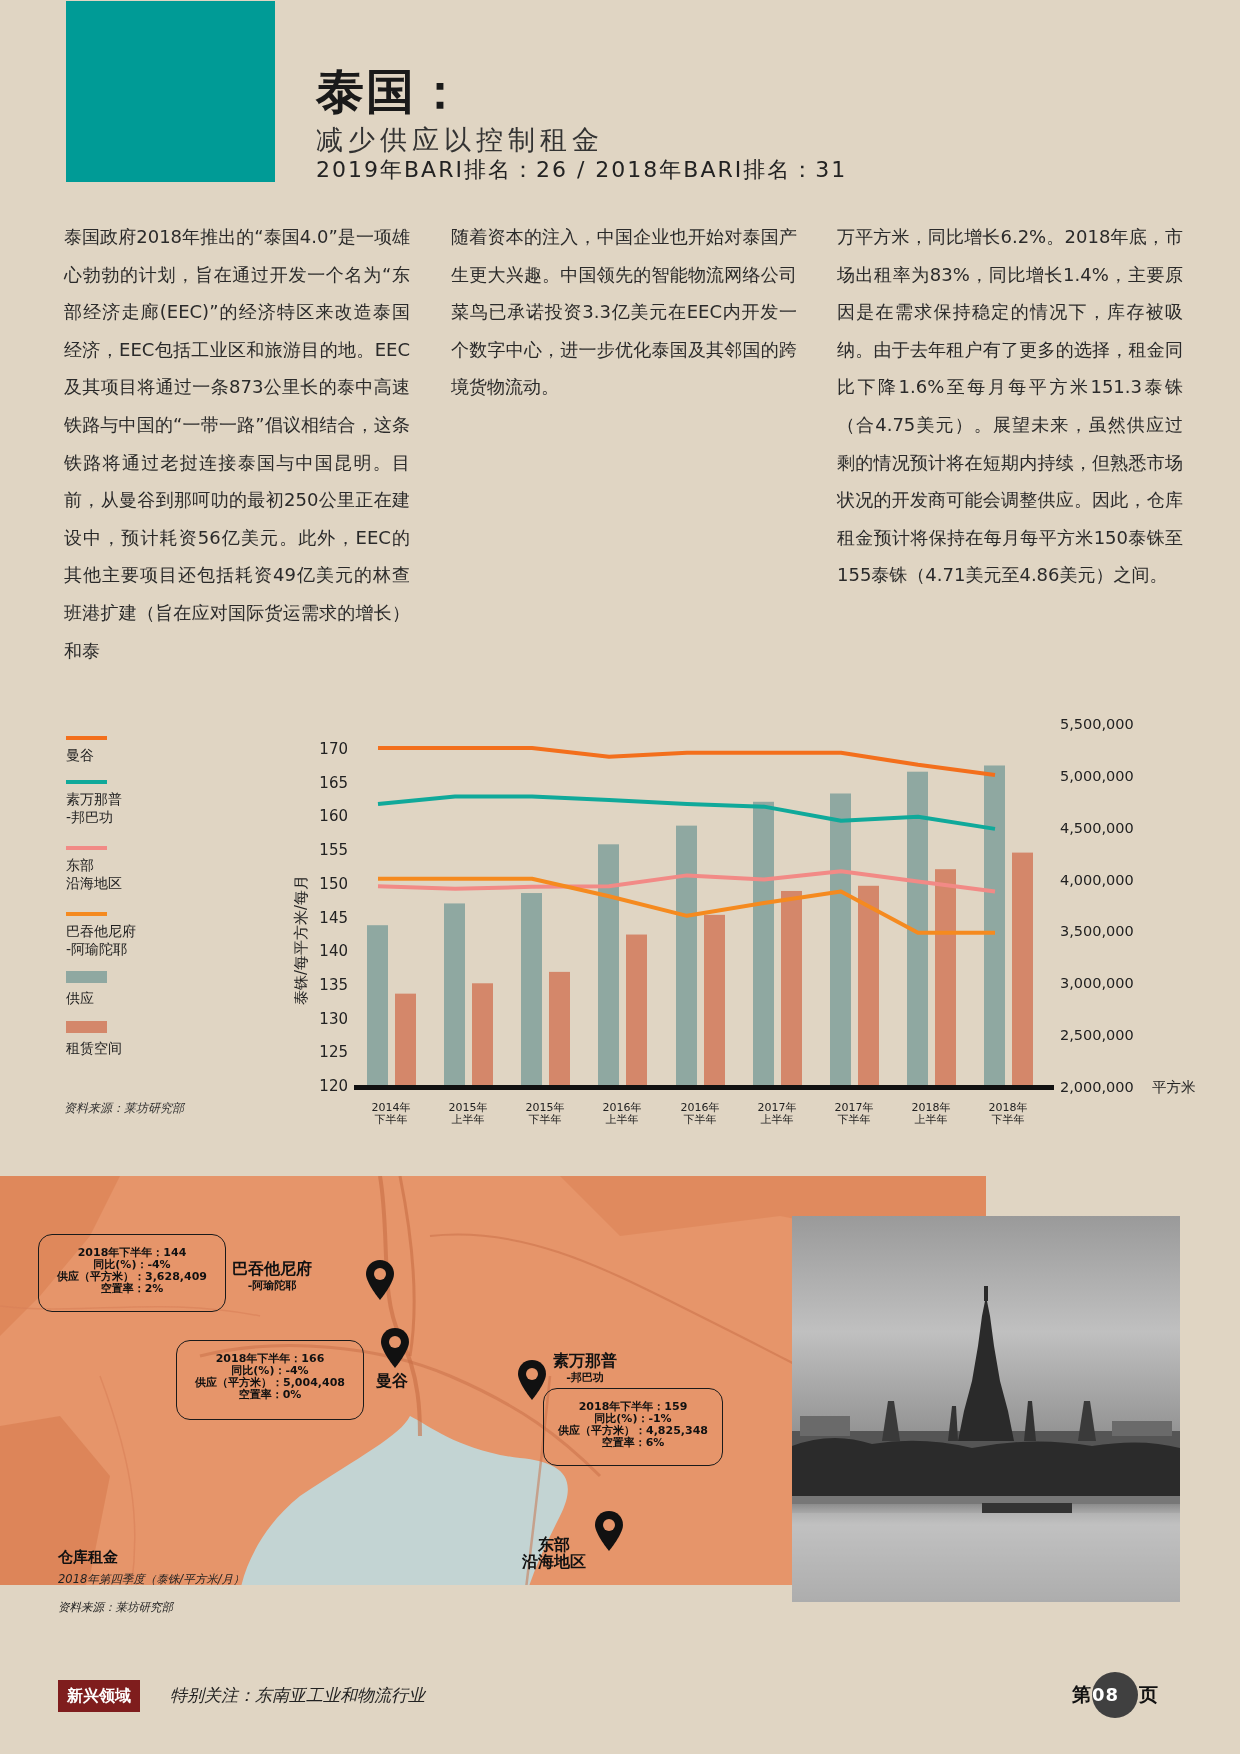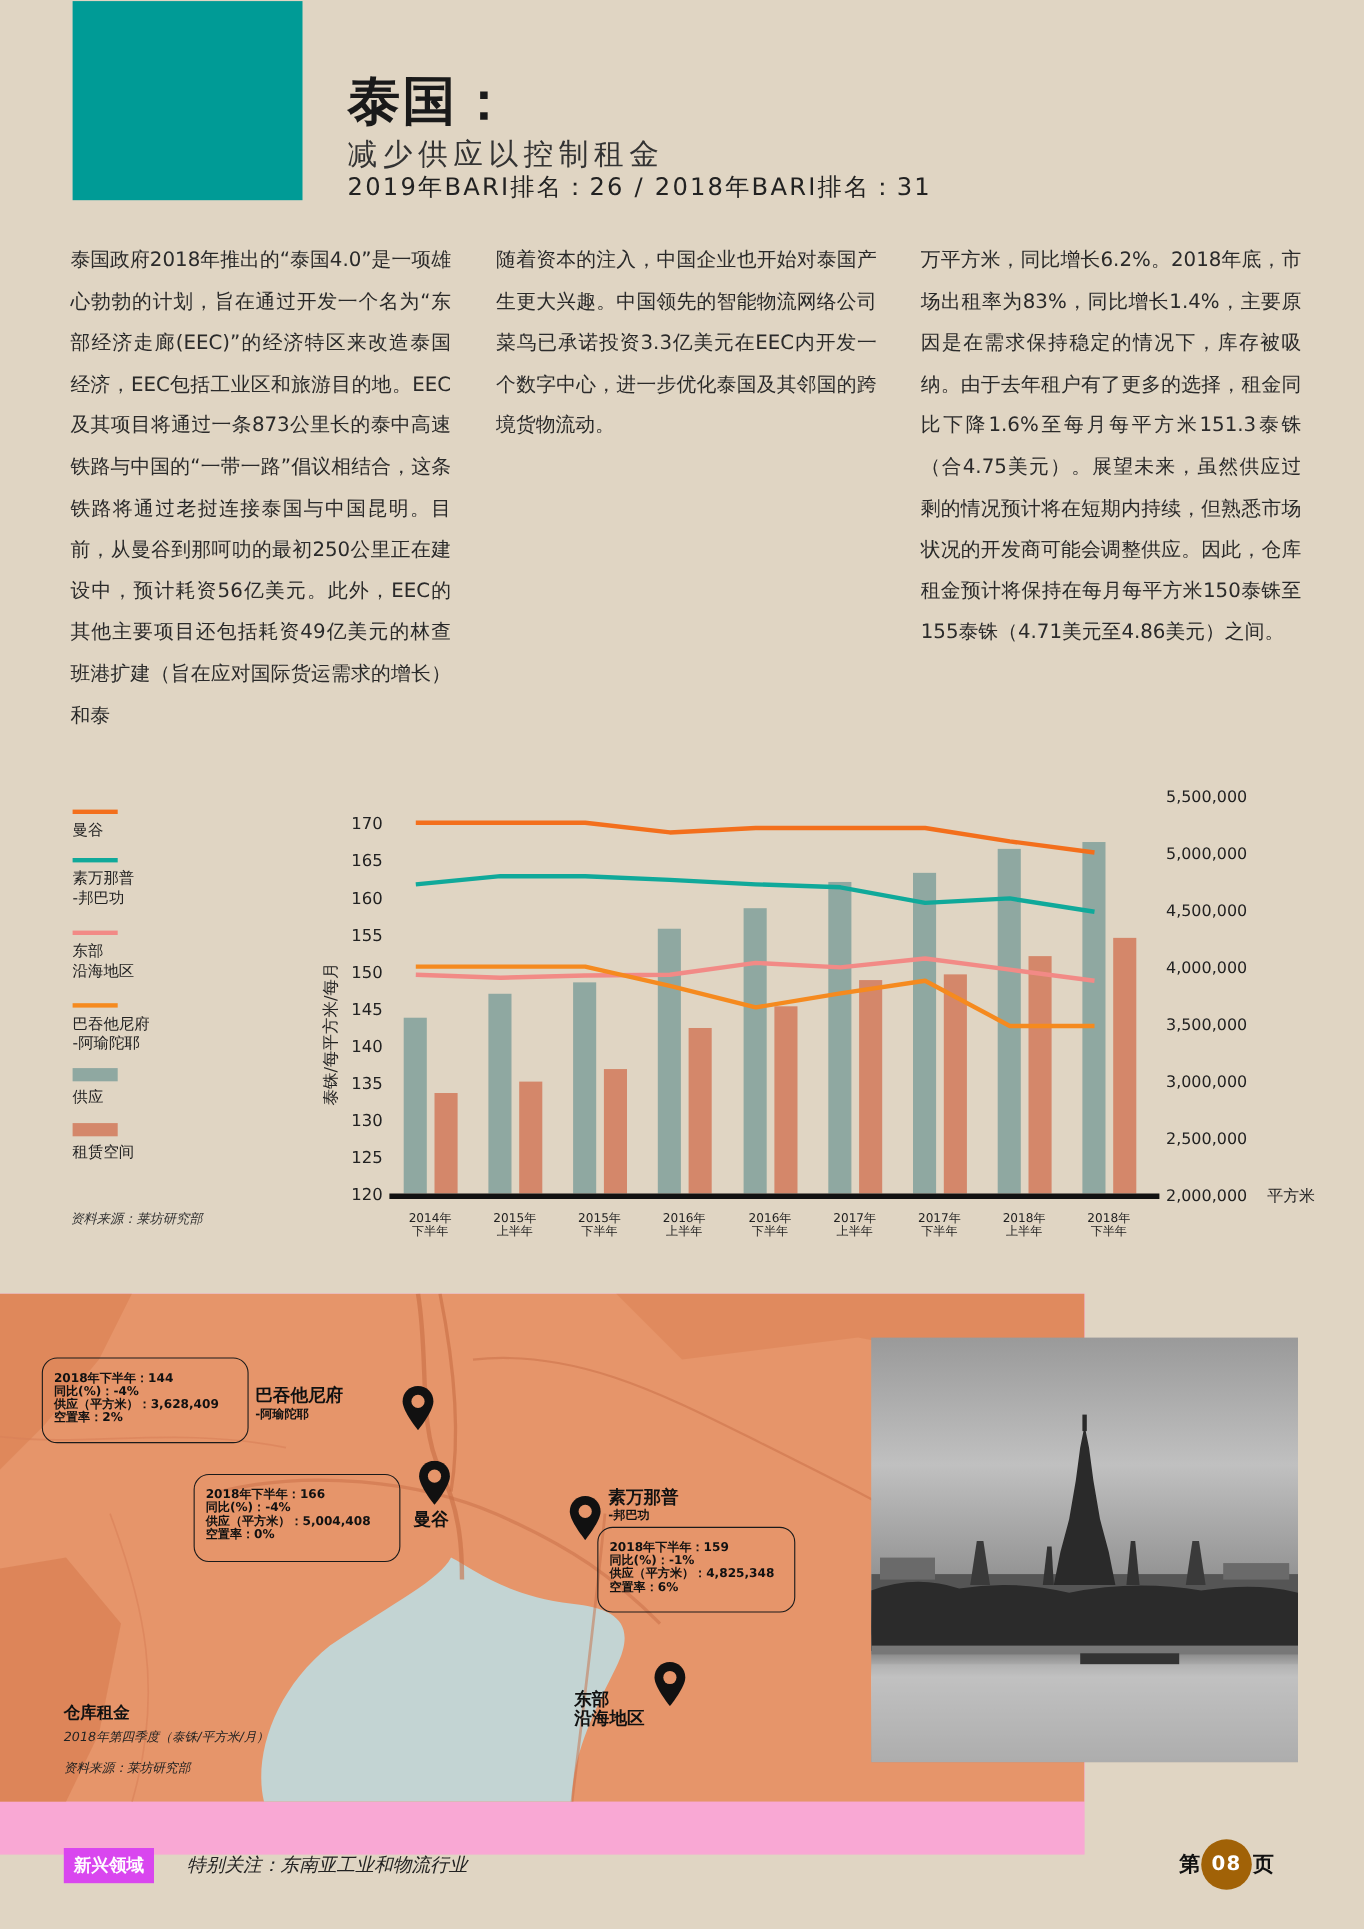--- a/index.html
+++ b/index.html
@@ -13,33 +13,33 @@
   .col p { margin-bottom: 37.6px; }
   .col1 { left: 64px; } .col2 { left: 451px; } .col3 { left: 837px; }
   .legend { position: absolute; left: 66px; top: 736px; width: 140px; font-size: 14px; color: #222; }
   .leg-item { position: absolute; left: 0; }
   .leg-line { width: 41px; height: 4px; }
   .leg-box { width: 41px; height: 12px; }
   .leg-label { margin-top: 6px; line-height: 18px; white-space: pre-line; }
   .src { position: absolute; left: 64px; top: 1100px; font-size: 12px; font-style: italic; color: #333; }
   .ylabel { position: absolute; left: 301px; top: 940px; transform: translate(-50%,-50%) rotate(-90deg); font-size: 15px; color: #222; white-space: nowrap; }
   .chart-svg { position: absolute; left: 0; top: 0; }
-  .map { position: absolute; left: 0; top: 1176px; width: 986px; height: 510px; background: #f9a8d4; overflow: hidden; }
+  .map { position: absolute; left: 0; top: 1176px; width: 986px; height: 409px; background: #ef4444; overflow: hidden; text-align: center; }
   .photo { position: absolute; left: 792px; top: 1216px; width: 388px; height: 386px; overflow: hidden; background: linear-gradient(#9a9a9a 0%, #c0c0c0 30%, #8a8a8a 62%, #3a3a3a 68%, #cfcfcf 80%, #9e9e9e 100%); }
   .info-box { position: absolute; border: 1.5px solid #1a1a1a; border-radius: 14px; padding: 12px 10px 10px 10px; font-size: 11px; line-height: 12px; color: #111; font-weight: bold; white-space: pre-line; }
   .place { position: absolute; font-weight: bold; font-size: 16px; line-height: 17px; color: #111; }
   .place small { display: block; font-size: 11px; font-weight: bold; }
   .pin { position: absolute; width: 30px; height: 40px; }
   .map-title { position: absolute; left: 58px; top: 1548px; font-size: 15px; font-weight: bold; color: #111; }
   .map-sub { position: absolute; left: 58px; top: 1572px; font-size: 11.5px; font-style: italic; color: #222; }
   .map-src { position: absolute; left: 58px; top: 1600px; font-size: 11.5px; font-style: italic; color: #222; }
-  .footer-tag { position: absolute; left: 58px; top: 1680px; height: 32px; padding: 0 9px; background: #d946ef; color: #fff; font-size: 16px; font-weight: bold; line-height: 32px; }
+  .footer-tag { position: absolute; left: 58px; top: 1680px; height: 32px; padding: 0 9px; background: #7f1d1d; color: #fff; font-size: 16px; font-weight: bold; line-height: 32px; }
   .footer-text { position: absolute; left: 170px; top: 1684px; font-size: 17px; font-style: italic; color: #222; }
   .page-num { position: absolute; left: 1072px; top: 1672px; height: 46px; display: flex; align-items: center; font-size: 19px; font-weight: bold; color: #111; }
-  .page-circle { display: inline-block; width: 46px; height: 46px; border-radius: 50%; background: #a16207; color: #fff; text-align: center; line-height: 46px; font-size: 18px; margin: 0 1px; letter-spacing: 1px; }
+  .page-circle { display: inline-block; width: 46px; height: 46px; border-radius: 50%; background: #404040; color: #fff; line-height: 46px; font-size: 18px; margin: 0 1px; letter-spacing: 1px; }
 </style>
 </head>
 <body>
 
 <div class="teal-block"></div>
 <div class="title">泰国：</div>
 <div class="subtitle">减少供应以控制租金</div>
 <div class="rank">2019年BARI排名：26 / 2018年BARI排名：31</div>
 
 <div class="col col1">

